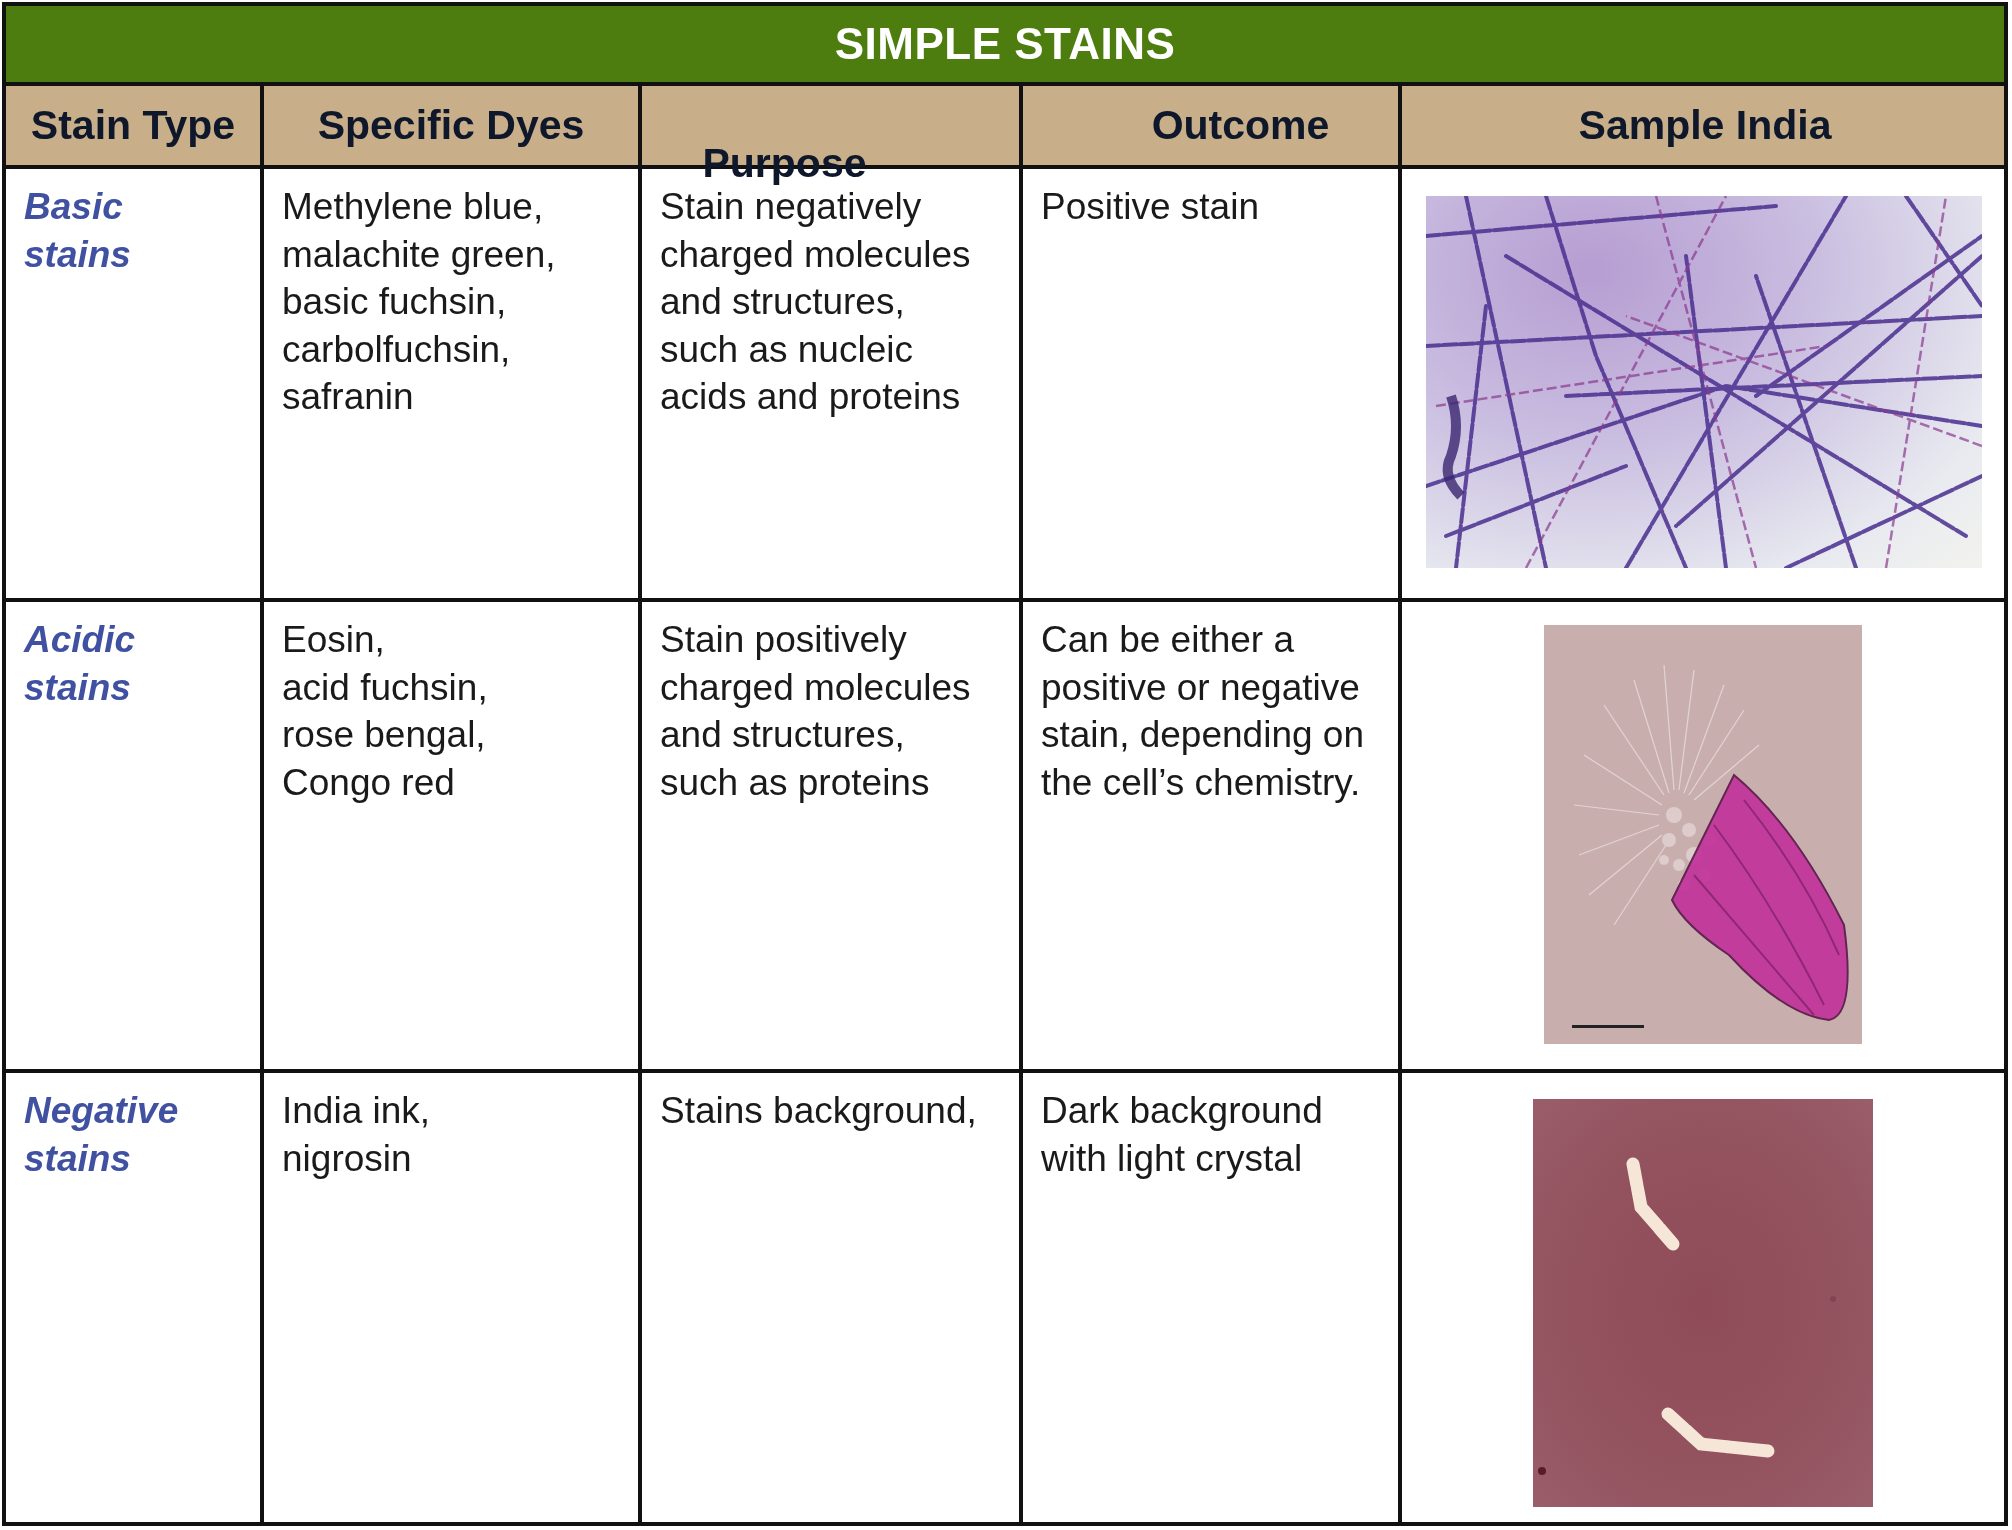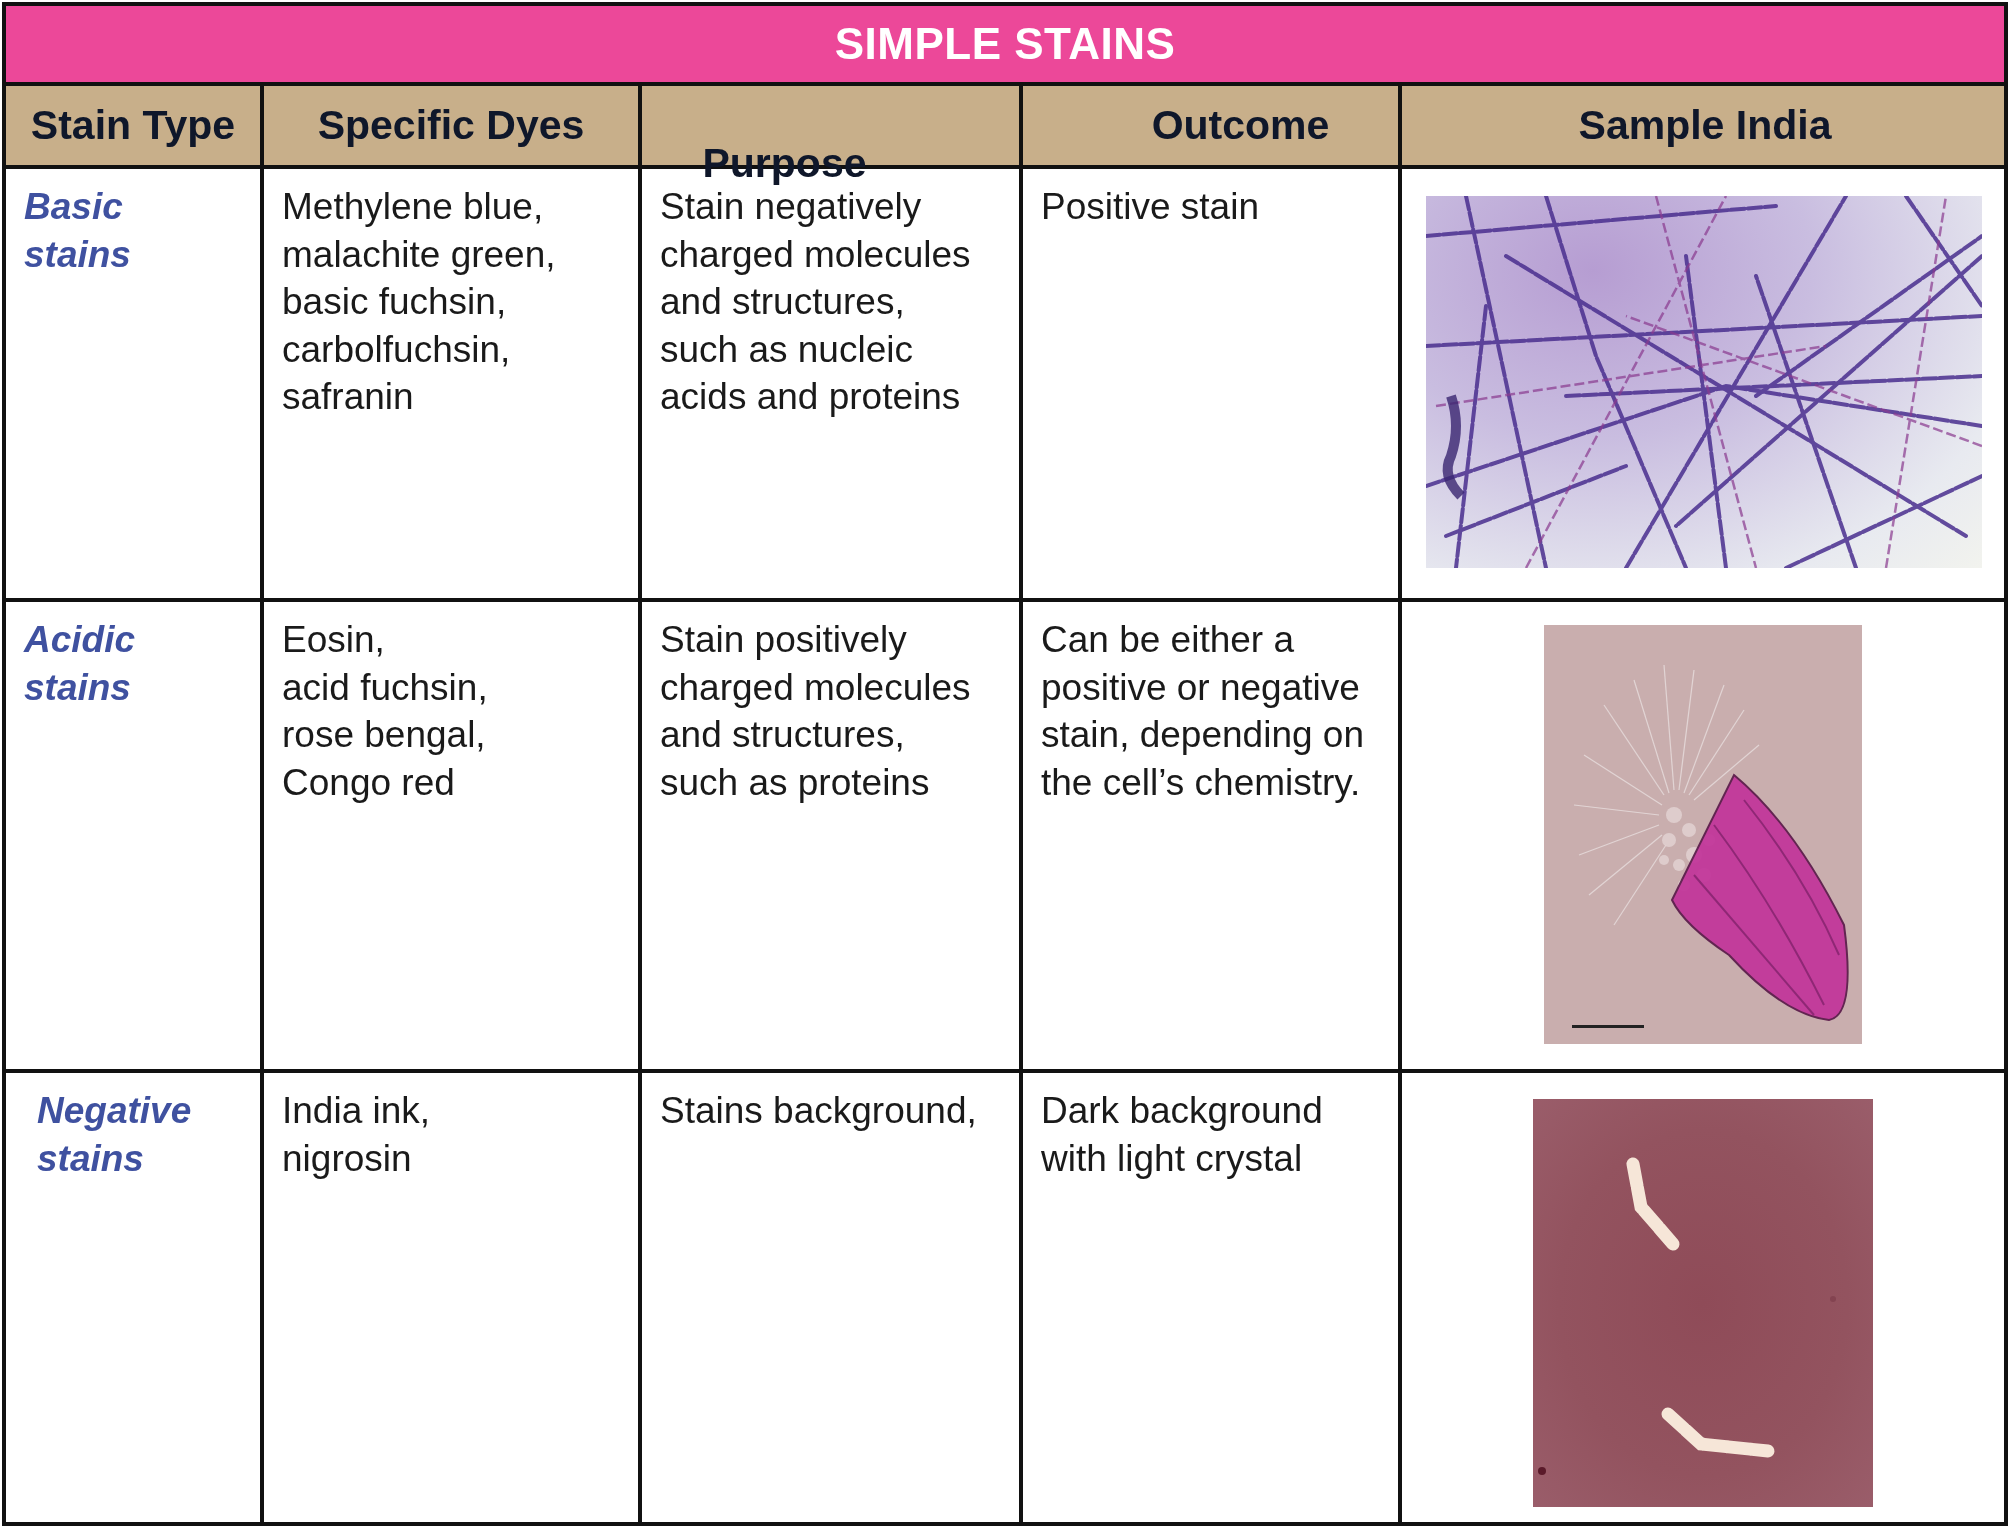--- a/index.html
+++ b/index.html
@@ -1,21 +1,21 @@
 <!DOCTYPE html>
 <html><head>
 <meta charset="utf-8">
 <style>
   html, body { margin: 0; padding: 0; background: #ffffff; }
   body { width: 2012px; height: 1530px; position: relative; overflow: hidden;
          font-family: "Liberation Sans", "DejaVu Sans", sans-serif; }
   .table { position: absolute; left: 2px; top: 2px; width: 2006px; height: 1524px;
            border: 4px solid #111; box-sizing: border-box; background: #fff; }
   .title-bar { position: absolute; left: 0; top: 0; width: 100%; height: 80px;
-               background: #ec4899; border-bottom: 4px solid #111; box-sizing: border-box;
+               background: #4d7c0f; border-bottom: 4px solid #111; box-sizing: border-box;
                display: flex; align-items: center; justify-content: center;
                color: #ffffff; font-weight: bold; font-size: 44px; letter-spacing: 0.5px; }
   .hdr-row { position: absolute; left: 0; top: 80px; width: 100%; height: 83px;
              background: #C8AF8A; border-bottom: 4px solid #111; box-sizing: border-box; }
   .hdr-cell { position: absolute; top: 0; height: 100%; display: flex; align-items: center;
               justify-content: center; color: #0f172a; font-weight: bold; font-size: 41px;
               box-sizing: border-box; }
   .vline { position: absolute; width: 4px; background: #111; top: 80px; bottom: 0; }
   .row { position: absolute; left: 0; width: 100%; border-bottom: 4px solid #111; box-sizing: border-box; }
   .row.last { border-bottom: none; }
@@ -155,21 +155,21 @@
           <path d="M170 200 Q230 280 280 380"></path>
             <path d="M150 250 Q210 320 270 390"></path>
             <path d="M200 175 Q260 250 295 330"></path>
         </g>
         <rect class="scale-bar" x="28" y="400" width="72" height="3" fill="#222"></rect>
       </svg>
     </div>
   </div>
 
   <div class="row last" style="top:1067px;height:453px;">
-    <div class="cell type-cell" style="left:13px;width:296px;">
+    <div class="cell type-cell" style="left:0;width:296px;">
       <span class="line">Negative</span>
       <span class="line">stains</span>
     </div>
     <div class="cell" style="left:258px;width:378px;">
       <span class="line">India ink,</span>
       <span class="line">nigrosin</span>
     </div>
     <div class="cell" style="left:636px;width:381px;">
       <span class="line">Stains background,</span>
     </div>

